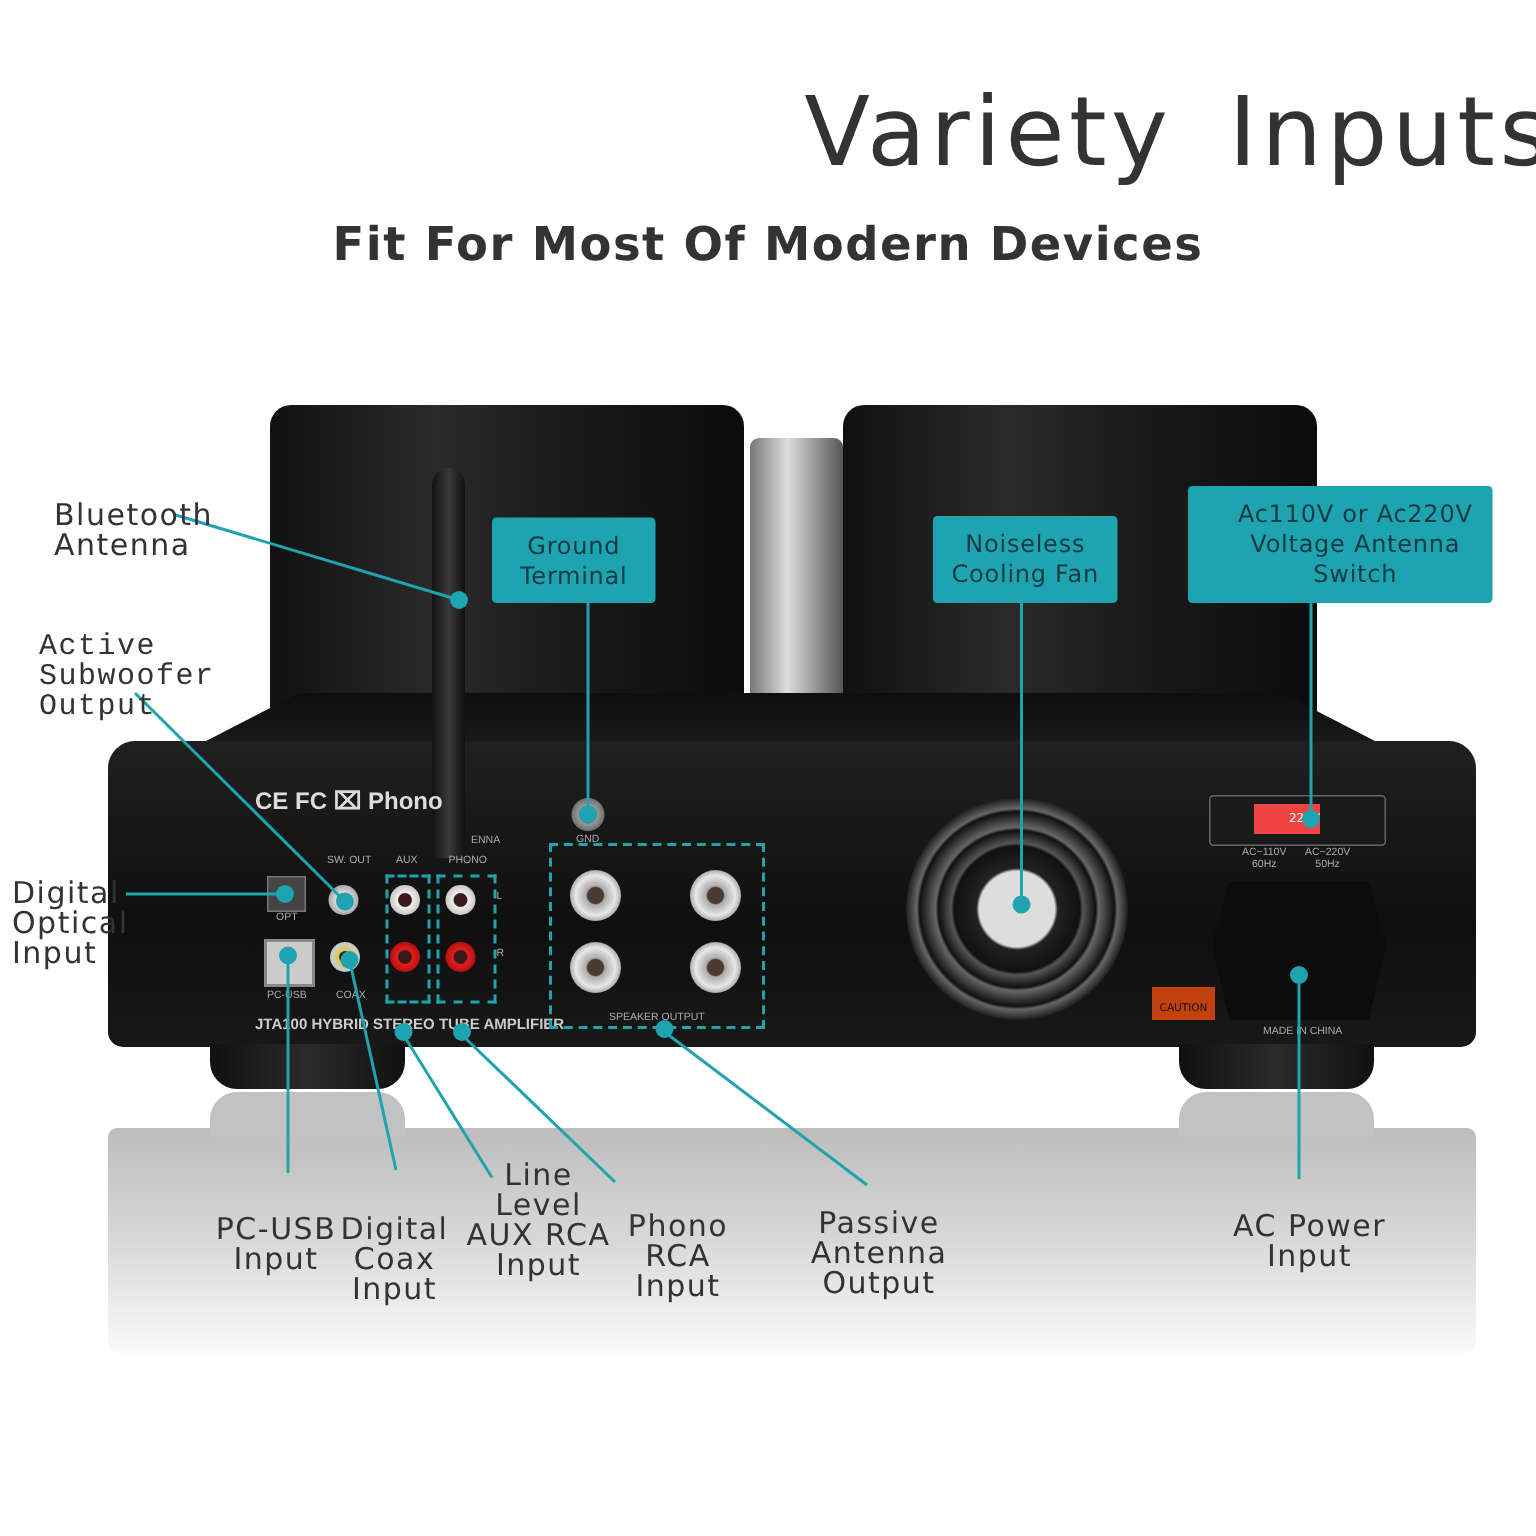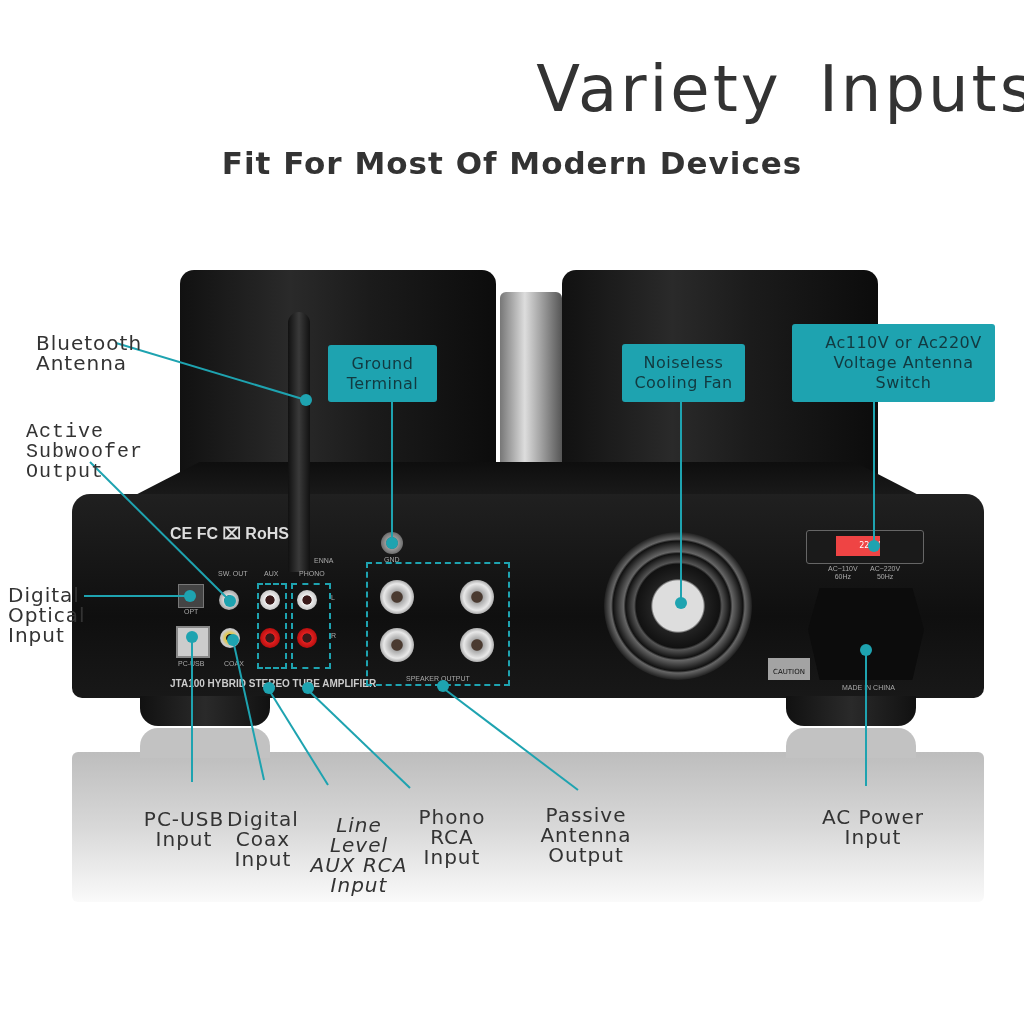--- a/index.html
+++ b/index.html
@@ -38,21 +38,21 @@
 <div class="abs cyl" style="left:180px;top:270px;width:316px;height:230px;"></div>
 <div class="abs cyl" style="left:562px;top:270px;width:316px;height:230px;"></div>
 
 <div class="abs chassis-top"></div>
 <div class="abs chassis"></div>
 <div class="abs foot" style="left:140px;top:696px;width:130px;height:30px;"></div>
 <div class="abs foot" style="left:786px;top:696px;width:130px;height:30px;"></div>
 
 <div class="abs antenna"></div>
 
-<div class="abs" style="left:170px;top:524px;font-size:16px;color:#ddd;font-weight:bold;font-family:'Liberation Sans',sans-serif;">CE FC ⌧ RoHS</div>
+<div class="abs" style="left:170px;top:524px;font-size:16px;color:#ddd;font-weight:bold;font-family:'Liberation Sans',sans-serif;">CE FC ⌧ Phono</div>
 <div class="abs tiny" style="left:314px;top:557px;">ENNA</div>
 <div class="abs tiny" style="left:218px;top:570px;">SW. OUT</div>
 <div class="abs tiny" style="left:264px;top:570px;">AUX</div>
 <div class="abs tiny" style="left:299px;top:570px;">PHONO</div>
 
 <div class="abs" style="left:178px;top:584px;width:24px;height:22px;background:#444;border:1px solid #777;"></div>
 <div class="abs tiny" style="left:184px;top:608px;">OPT</div>
 
 <div class="abs" style="left:176px;top:626px;width:30px;height:28px;background:#ccc;border:2px solid #888;"></div>
 <div class="abs tiny" style="left:178px;top:660px;">PC-USB</div>
@@ -89,21 +89,21 @@
 <div class="abs tiny" style="left:828px;top:565px;text-align:center;line-height:8px;">
     <div>AC~110V</div>
     <div>60Hz</div>
   </div>
 <div class="abs tiny" style="left:870px;top:565px;text-align:center;line-height:8px;">
     <div>AC~220V</div>
     <div>50Hz</div>
   </div>
 
 <div class="abs" style="left:808px;top:588px;width:116px;height:92px;background:#0c0c0c;clip-path:polygon(10% 0,90% 0,100% 45%,90% 100%,10% 100%,0 45%);"></div>
-<div class="abs" style="left:768px;top:658px;width:42px;height:22px;background:#a3a3a3;color:#111;font-size:7px;text-align:center;line-height:28px;">CAUTION</div>
+<div class="abs" style="left:768px;top:658px;width:42px;height:22px;background:#c2410c;color:#111;font-size:7px;text-align:center;line-height:28px;">CAUTION</div>
 <div class="abs tiny" style="left:842px;top:684px;">MADE IN CHINA</div>
 
 <svg class="lines" width="1024" height="1024">
   <g stroke="#1ea3b0" stroke-width="2" fill="none">
     <line x1="116" y1="343" x2="306" y2="400"></line>
     <line x1="90" y1="462" x2="230" y2="601"></line>
     <line x1="84" y1="596" x2="190" y2="596"></line>
     <line x1="192" y1="637" x2="192" y2="782"></line>
     <line x1="233" y1="640" x2="264" y2="780"></line>
     <line x1="269" y1="690" x2="328" y2="785"></line>
@@ -161,21 +161,21 @@
 
 <div class="abs lbl c" style="left:142px;top:792px;width:84px;">
   <div>PC-USB</div>
   <div>Input</div>
 </div>
 <div class="abs lbl c" style="left:226px;top:792px;width:74px;">
   <div>Digital</div>
   <div>Coax</div>
   <div>Input</div>
 </div>
-<div class="abs lbl c" style="left:304px;top:798px;width:110px;font-style:italic;">
+<div class="abs lbl c" style="left:304px;top:756px;width:110px;">
   <div>Line Level</div>
   <div>AUX RCA</div>
   <div>Input</div>
 </div>
 <div class="abs lbl c" style="left:414px;top:790px;width:76px;">
   <div>Phono</div>
   <div>RCA</div>
   <div>Input</div>
 </div>
 <div class="abs lbl c" style="left:540px;top:788px;width:92px;">

